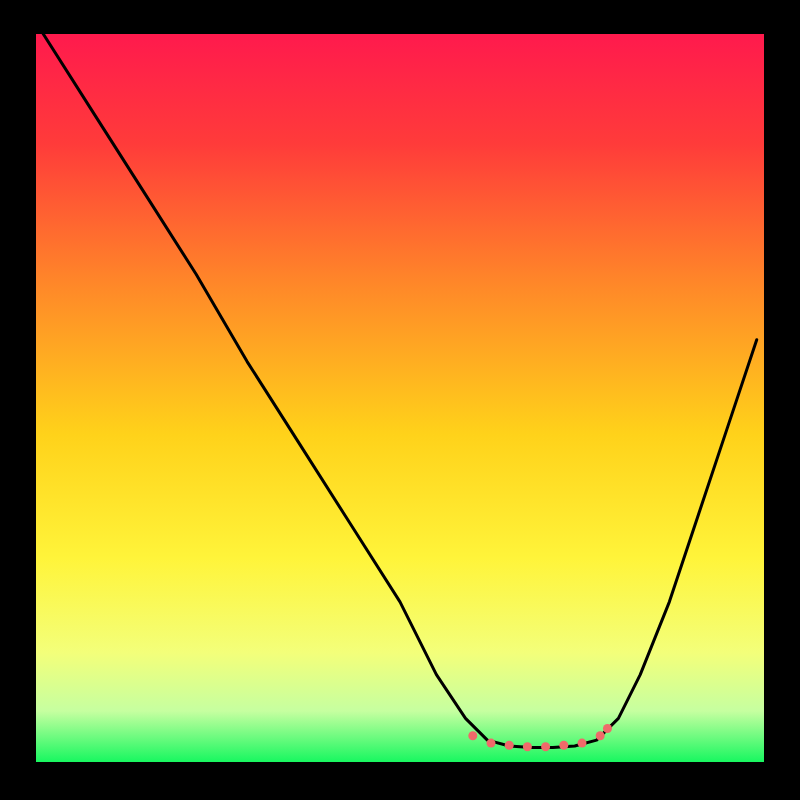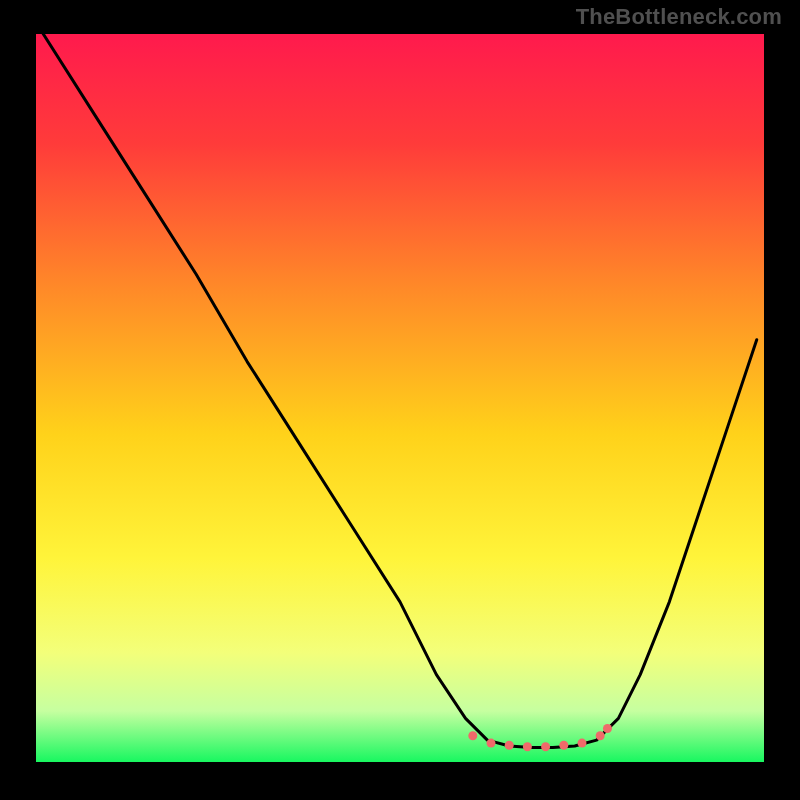--- a/index.html
+++ b/index.html
@@ -35,21 +35,20 @@
     height: 728px;
   }
   .plot svg {
     display: block;
   }
 </style>
 </head>
 <body>
 
 <div class="frame">
-  <div class="watermark">TheBottleneck.com</div>
   <div class="plot">
     <svg id="svg" width="728" height="728" viewBox="0 0 728 728">
         <defs>
           <linearGradient id="bg-grad" x1="0" y1="0" x2="0" y2="1">
             <stop offset="0%" stop-color="#ff1a4d"></stop>
             <stop offset="15%" stop-color="#ff3b3a"></stop>
             <stop offset="35%" stop-color="#ff8a28"></stop>
             <stop offset="55.00000000000001%" stop-color="#ffd21a"></stop>
             <stop offset="72%" stop-color="#fff43a"></stop>
             <stop offset="85%" stop-color="#f3ff7a"></stop>

